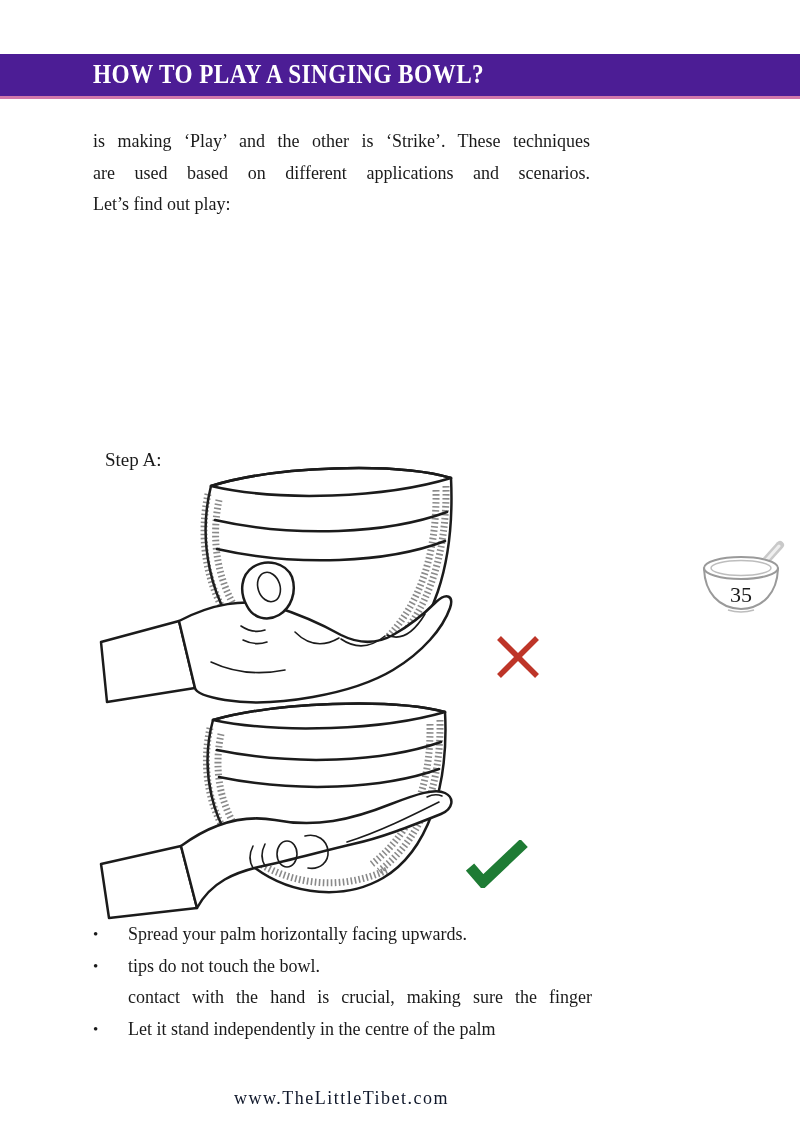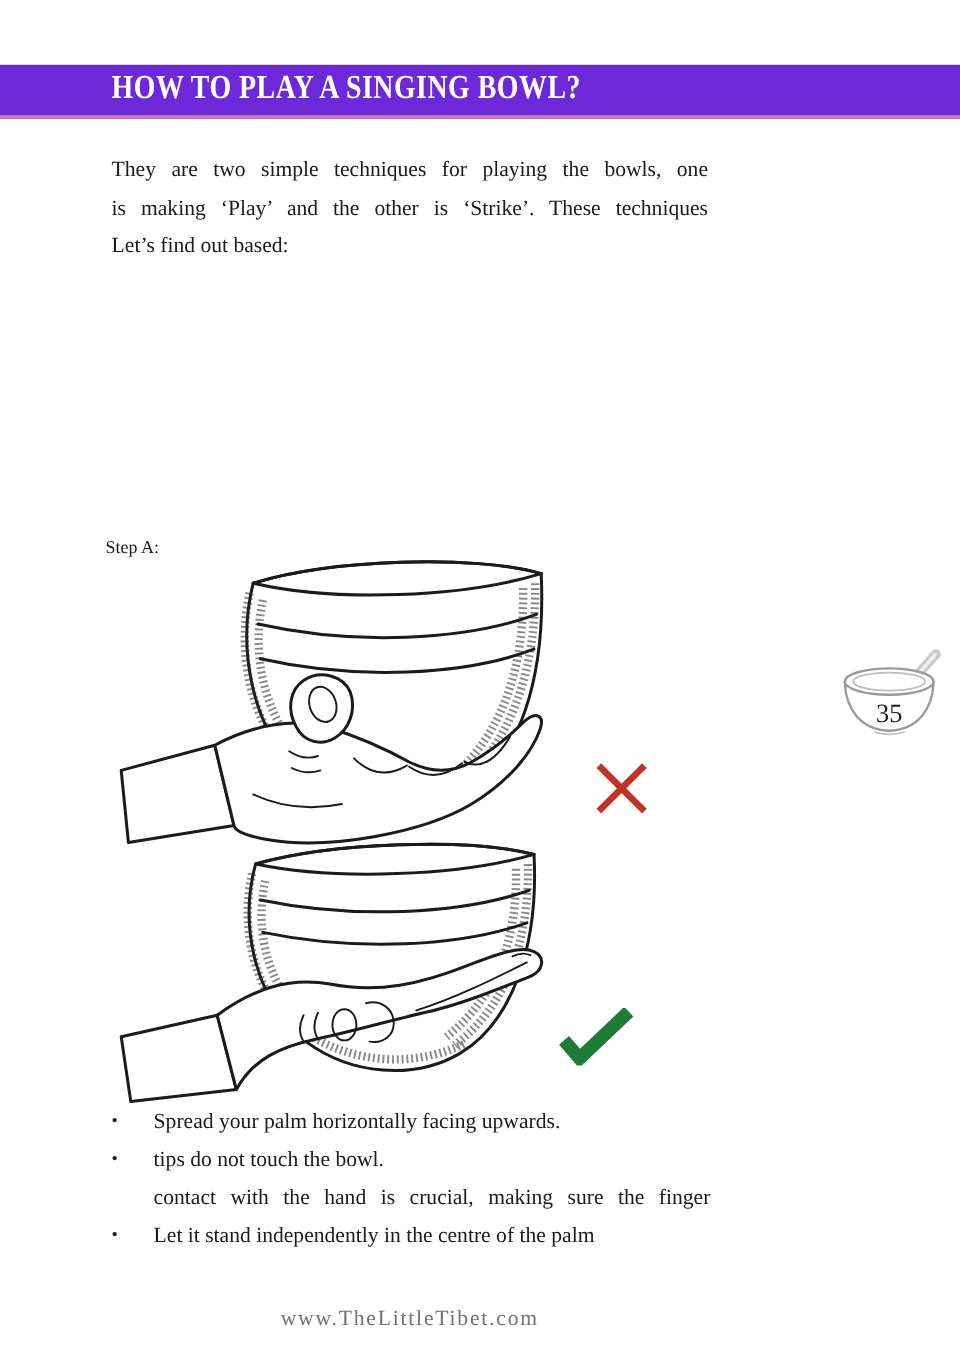--- a/index.html
+++ b/index.html
@@ -3,77 +3,77 @@
 <meta charset="utf-8">
 <style>
   html,body { margin:0; padding:0; background:#fff; }
   .page {
     position:relative; width:800px; height:1136px; background:#ffffff;
     font-family:"Liberation Serif","DejaVu Serif",serif; color:#1a1a1a;
     overflow:hidden;
   }
   .bar {
     position:absolute; left:0; width:800px; height:45px;
-    background:#6d28d9; box-sizing:border-box;
+    background:#4c1d95; box-sizing:border-box;
     border-bottom:3px solid #d177ab;
   }
   .bar1 { top:54px; }
   .bar2 { top:263px; height:44px; }
   .bar .bar-title {
     position:absolute; left:93px; top:50%;
     transform:translateY(-54%) scaleX(0.83); transform-origin:left center;
     color:#ffffff; font-weight:bold; font-size:28px; white-space:nowrap;
     letter-spacing:0.5px;
   }
   .para {
     position:absolute; left:93px; width:497px;
     font-size:18px; line-height:31.5px;
   }
   .tline { text-align:left; }
   .tline.just { text-align:justify; text-align-last:justify; }
   .intro { top:126px; }
   .technique { top:339px; }
-  .step-label { position:absolute; left:88px; top:449px; font-size:15px; }
+  .step-label { position:absolute; left:105px; top:449px; font-size:19px; }
   .figure { position:absolute; }
   .fig1 { left:95px; top:456px; width:380px; height:294px; }
   .fig2 { left:95px; top:696px; width:380px; height:224px; }
   .mark { position:absolute; }
   .mark-cross { left:496px; top:634px; width:44px; height:46px; }
   .mark-check { left:466px; top:840px; width:64px; height:48px; }
   .page-badge { position:absolute; left:696px; top:540px; width:96px; height:82px;text-decoration:underline; }
   .bullets { position:absolute; left:93px; top:919px; width:499px; }
   .bullet-item { position:relative; padding-left:35px; }
   .bullet-dot {
     position:absolute; left:0; top:0; width:20px;
     font-size:15px; line-height:31.5px; text-align:left;
   }
   .bullet-text { font-size:18px; line-height:31.5px; }
   .footer {
     position:absolute; left:93px; top:1088px; width:497px;
-    text-align:center; font-size:18px; letter-spacing:1.5px; color:#737373;
+    text-align:center; font-size:18px; letter-spacing:1.5px; color:#0f172a;
   }
   svg { display:block; }
   .ink   { stroke:#1b1b1b; stroke-width:2.5; fill:none; stroke-linecap:round; stroke-linejoin:round; }
   .inkf  { stroke:#1b1b1b; stroke-width:2.5; fill:#ffffff; stroke-linecap:round; stroke-linejoin:round; }
   .thin  { stroke:#1b1b1b; stroke-width:1.6; fill:none; stroke-linecap:round; }
   .hatch { stroke:#2a2a2a; stroke-width:7; fill:none; stroke-dasharray:1.6 2.4; opacity:0.55; }
 </style>
 </head>
 <body>
 
 <div class="page">
 
   <div class="bar bar1">
     <span class="bar-title">HOW TO PLAY A SINGING BOWL?</span>
   </div>
 
   <div class="para intro">
-      <div class="tline just">They are two simple techniques for playing the bowls, one</div>
       <div class="tline just">is making ‘Play’ and the other is ‘Strike’. These techniques</div>
-      <div class="tline">Let’s find out based:</div>
+      <div class="tline just">are used based on different applications and scenarios.</div>
+      <div class="tline">Let’s find out play:</div>
     </div>
 
 
 
   <div class="step-label">Step A:</div>
 
   <div class="figure fig1">
     <svg viewBox="0 0 380 294" width="380" height="294">
 
       <path class="inkf" d="M116,30 C104,78 110,148 160,196 C198,226 252,230 292,206 C338,178 360,108 356,22 C300,6 180,10 116,30 Z"></path>

